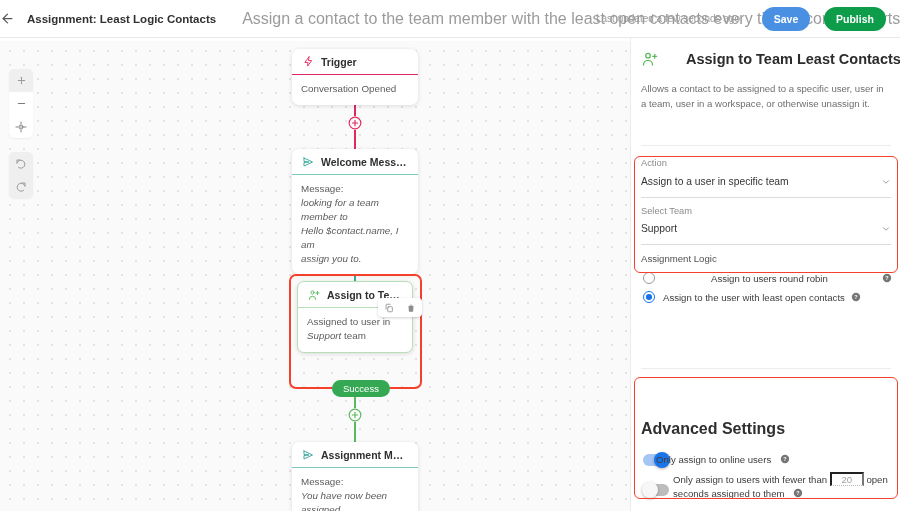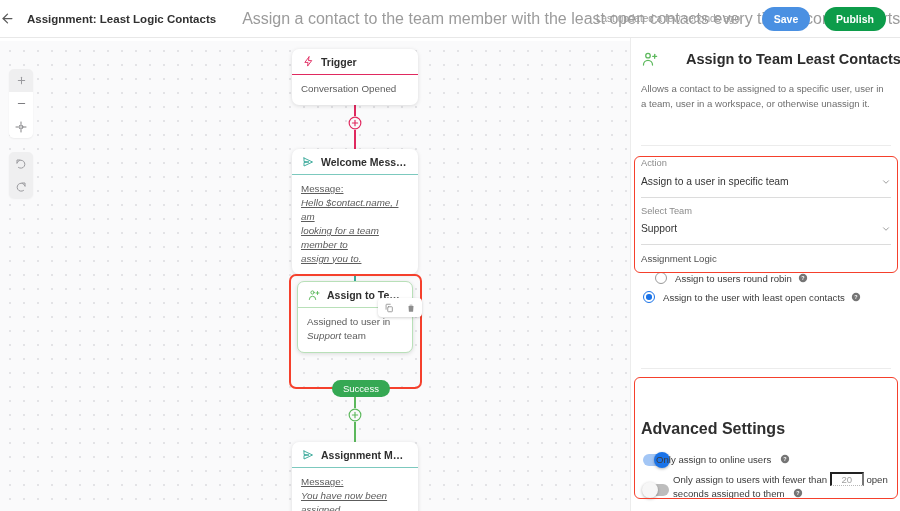--- a/index.html
+++ b/index.html
@@ -107,21 +107,21 @@
   .node-head .nh-icon {
     width: 14px; height: 14px; margin-right: 6px;
     display: flex; align-items: center; justify-content: center; flex: 0 0 auto;
   }
   .node-head .nh-label { white-space: nowrap; overflow: hidden; text-overflow: ellipsis; }
   .node-rule { height: 1px; width: 100%; }
   .node-body {
     padding: 7px 9px 9px 9px;
     font-size: 9.8px; color: #5c5c5c; line-height: 1.42;
   }
-  .node-body .mline { display: block; text-decoration: underline; }
+  .node-body .mline { display: block; }
   .node-body em { font-style: italic; }
 
   #node-trigger  { left: 292px; top: 8px;   width: 126px; }
   #node-welcome  { left: 292px; top: 108px; width: 126px; }
   #node-assign   { left: 297px; top: 240px; width: 116px; }
   #node-assignmsg{ left: 292px; top: 401px; width: 126px; }
 
   
   .edge {
     position: absolute; width: 1.8px;
@@ -371,22 +371,22 @@
       <span class="nh-icon">
         <svg width="12" height="12" viewBox="0 0 24 24" fill="none" stroke="#3aa99a" stroke-width="1.9" stroke-linecap="round" stroke-linejoin="round">
           <polygon points="4 4 21 12 4 20 4 13 14 12 4 11 4 4"></polygon>
         </svg>
       </span>
       <span class="nh-label">Welcome Message</span>
     </div>
     <div class="node-rule" style="background:#7cc9be;"></div>
     <div class="node-body">
       <span class="mline">Message:</span>
-      <em><span class="mline">Hello $contact.name, I am</span>
-      <span class="mline">looking for a team member to</span>
+      <em><span class="mline">looking for a team member to</span>
+      <span class="mline">Hello $contact.name, I am</span>
       <span class="mline">assign you to.</span></em>
     </div>
   </div>
 
   <div class="node" id="node-assign" style="border:1px solid #b8e0b8;">
     <div class="node-head">
       <span class="nh-icon">
         <svg width="12" height="12" viewBox="0 0 24 24" fill="none" stroke="#5cb85c" stroke-width="1.9" stroke-linecap="round" stroke-linejoin="round">
           <circle cx="9" cy="7" r="3.2"></circle>
             <path d="M2.5 21a6.5 6.5 0 0 1 13 0"></path>
@@ -470,21 +470,21 @@
     <span class="fs-val">Support</span>
     <span class="fs-chev">
       <svg width="10" height="10" viewBox="0 0 24 24" fill="none" stroke="#8a8a8a" stroke-width="2" stroke-linecap="round" stroke-linejoin="round">
           <polyline points="6 9 12 15 18 9"></polyline>
         </svg>
     </span>
   </div>
 
   <div class="group-label" style="left:10px; top:215px;">Assignment Logic</div>
 
-  <div class="radio-row" style="left:24px; top:234px;">
+  <div class="radio-row" style="left:12px; top:234px;gap:48px;">
     <span class="radio-dot"></span>
     <span class="rr-label">Assign to users round robin</span>
     <span class="help-ico">
       <svg width="10" height="10" viewBox="0 0 24 24" fill="#757575" stroke="none">
         <circle cx="12" cy="12" r="10"></circle>
         <text x="12" y="16.5" font-size="13" fill="#ffffff" text-anchor="middle" font-family="Liberation Sans, sans-serif" font-weight="bold">?</text>
       </svg>
     </span>
   </div>
 

